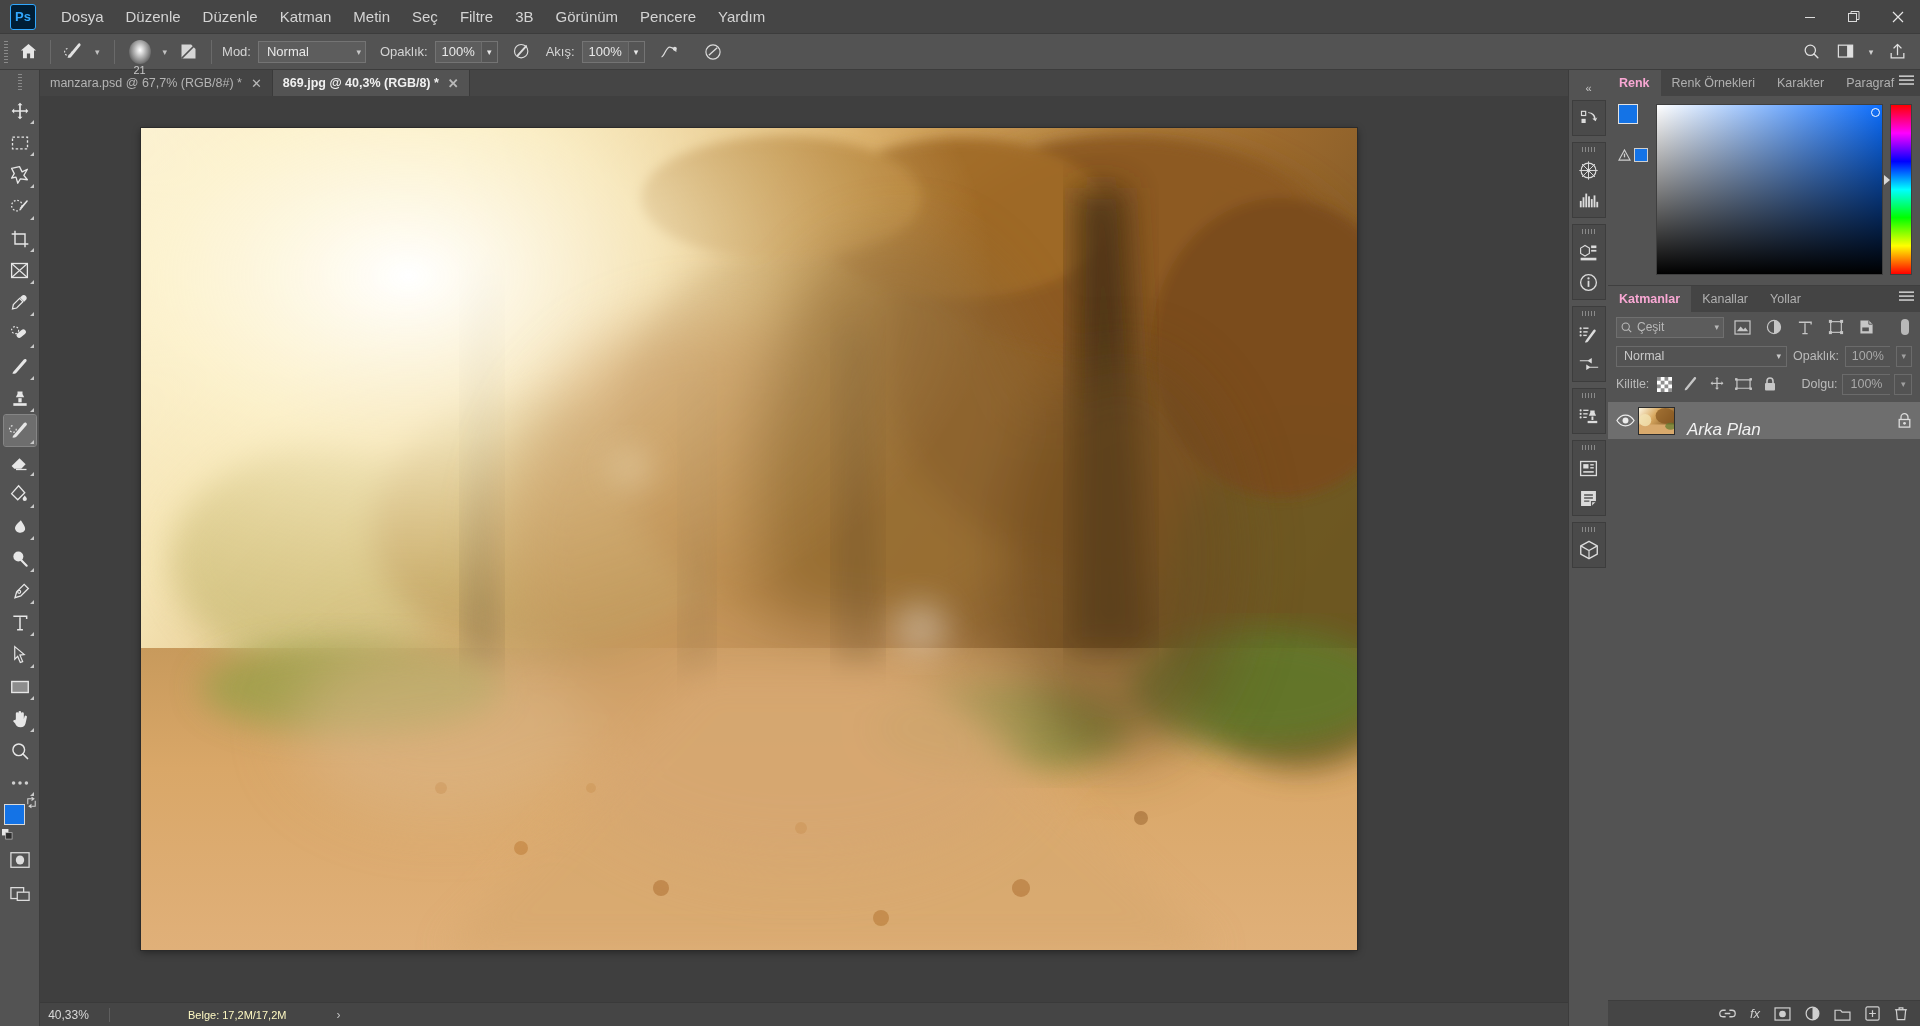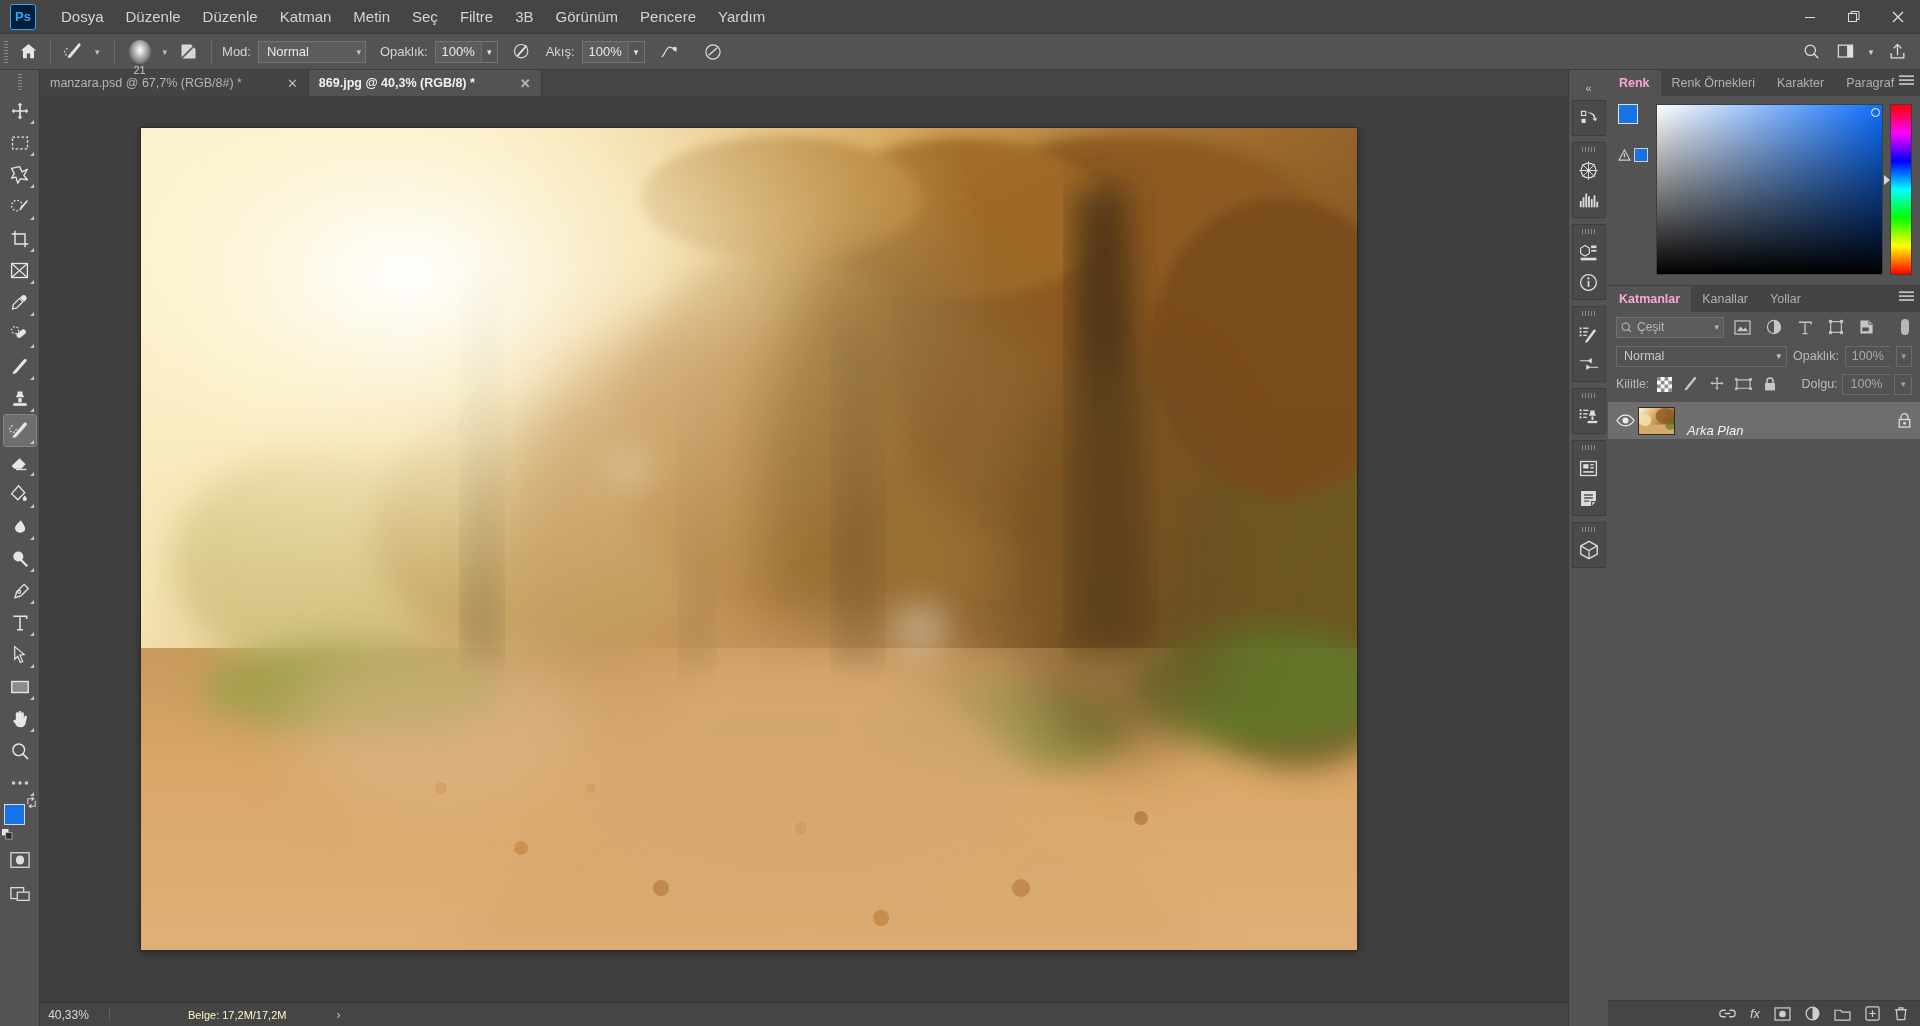--- a/index.html
+++ b/index.html
@@ -92,21 +92,20 @@
   .sw-reset { position: absolute; left: -1px; bottom: -1px; }
   .qmask, .screenmode { width: 28px; height: 26px; display:flex;align-items:center;justify-content:center; color: #e0e0e0; margin-top: 8px;}
 
   
   .canvas-col { flex: 1 1 auto; display: flex; flex-direction: column; min-width: 0; background: #3f3f3f;}
   .tabstrip { height: 26px; background: #454545; display: flex; flex: 0 0 26px; align-items: stretch; }
   .doctab {
     display: flex; align-items: center; padding: 0 10px; font-size: 12.5px;
     color: #b4b4b4; background: #444444; border-right: 1px solid #3a3a3a;
     white-space: nowrap;
-    gap: 36px;
   }
   .doctab.active { background: #535353; color: #f0f0f0; font-weight: bold; }
   .tab-close { margin-left: 9px; font-size: 13px; color: #b9b9b9; }
   .canvas-wrap { flex: 1 1 auto; background: #3f3f3f; position: relative; overflow: hidden; }
   .artboard {
     position: absolute; left: 101px; top: 32px; width: 1216px; height: 822px;
     box-shadow: 0 0 0 1px #2b2b2b, 0 2px 8px rgba(0,0,0,.45);
     overflow: hidden;
   }
   .photo { position: absolute; inset: 0; }
@@ -169,21 +168,21 @@
   .lp-opnum { width: 50px; height: 21px; border: 1px solid #6b6b6b; border-right: none; display: flex; align-items: center; justify-content: center; color: #a9a9a9; font-size: 12.5px; }
   .lp-opspin { width: 18px; height: 21px; border: 1px solid #6b6b6b; display: flex; align-items: center; justify-content: center; color: #a0a0a0; font-size: 9px;}
   .lp-lock { height: 28px; display: flex; align-items: center; padding: 0 8px; gap: 4px; }
   .lp-lockicon { width: 23px; height: 22px; display: flex; align-items: center; justify-content: center; color: #c4c4c4; }
   .lp-list { flex: 1 1 auto; background: #535353; padding-top: 4px; }
   .layer-row {
     height: 37px; display: flex; align-items: center; background: #6e6e6e; padding: 0 8px 0 4px;
   }
   .lr-eye { width: 26px; display: flex; align-items: center; justify-content: center; color: #e6e6e6; }
   .lr-thumb { width: 37px; height: 28px; border: 1px solid #2c2c2c; margin-right: 12px; overflow: hidden; position: relative;}
-  .lr-name { color: #f2f2f2; font-size: 13px; font-style: italic; margin-top: 19px; }
+  .lr-name { color: #f2f2f2; font-size: 17px; font-style: italic; margin-top: 19px; }
   .lr-lock { margin-left: auto; color: #dcdcdc; }
   .lp-footer {
     height: 26px; background: #454545; display: flex; align-items: center; justify-content: flex-end;
     gap: 14px; padding-right: 12px; border-top: 1px solid #3d3d3d;
   }
   .lpf-icon { color: #cfcfcf; display: flex; align-items: center; }
   .panel-sep { height: 1px; background: #3f3f3f; }
   svg { display: block; }
 </style>
 </head>

